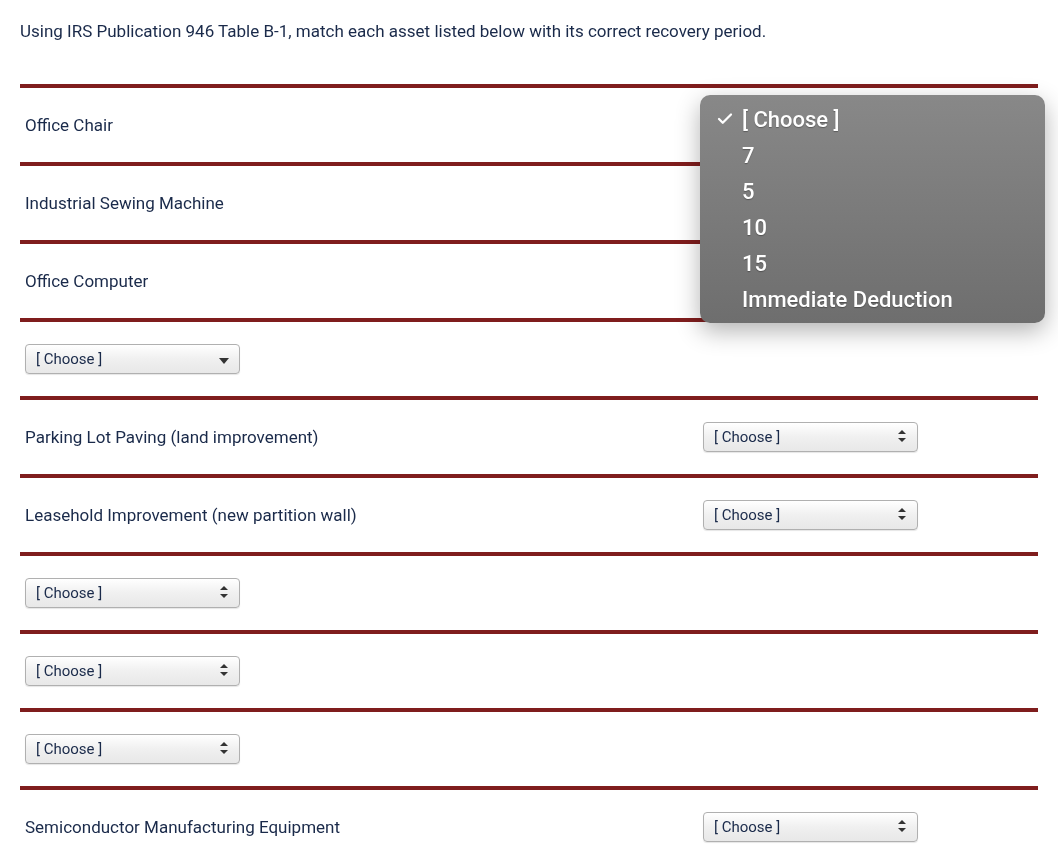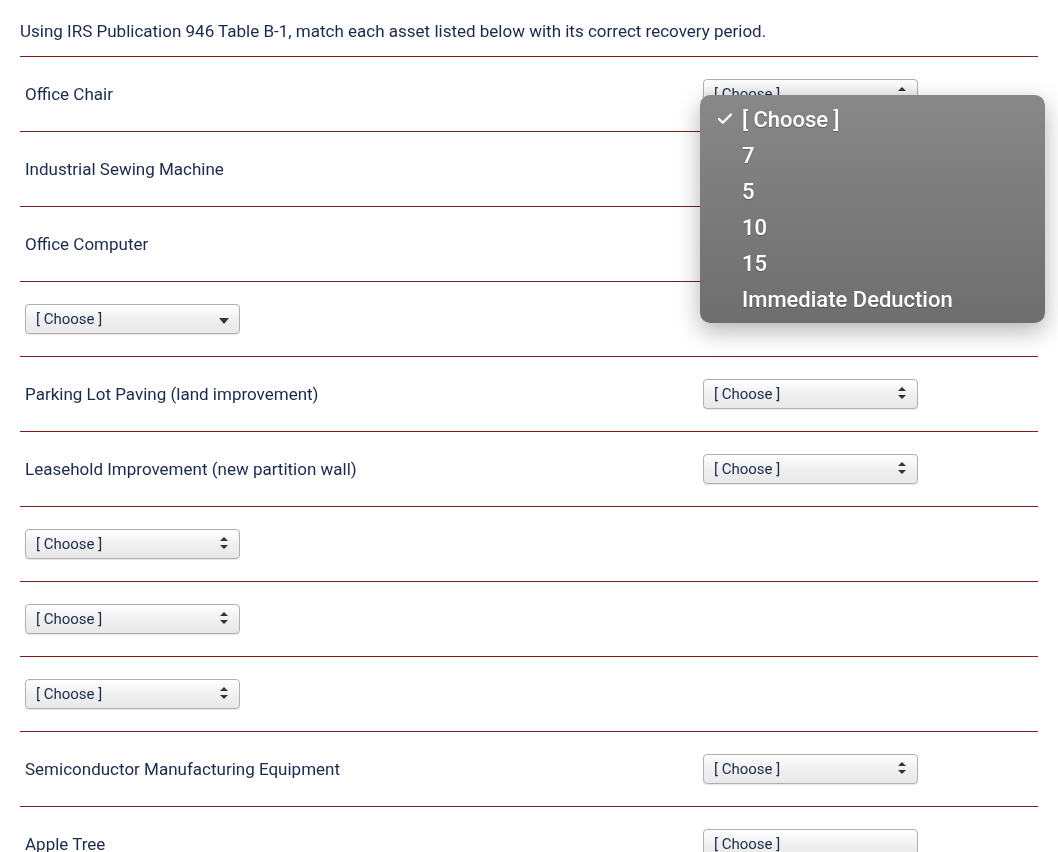--- a/index.html
+++ b/index.html
@@ -12,27 +12,27 @@
       background: #fff;
       color: #1a2a4a;
       width: 1058px;
       height: 852px;
       padding: 20px 20px 0 20px;
       overflow: hidden;
     }
     .instruction {
       font-size: 17px;
       color: #1a2a4a;
-      margin-bottom: 12px;
+      margin-bottom: 40px;
       line-height: 1.4;
     }
     .row {
       display: flex;
       align-items: center;
-      border-top: 1px solid #7f1d1d;
+      border-top: 4px solid #7f1d1d;
       padding: 22px 5px;
       min-height: 70px;
       gap: 37px;
     }
     .label {
       flex: 1;
       font-size: 17px;
       color: #1a2a4a;
     }
     .dropdown-cell {

